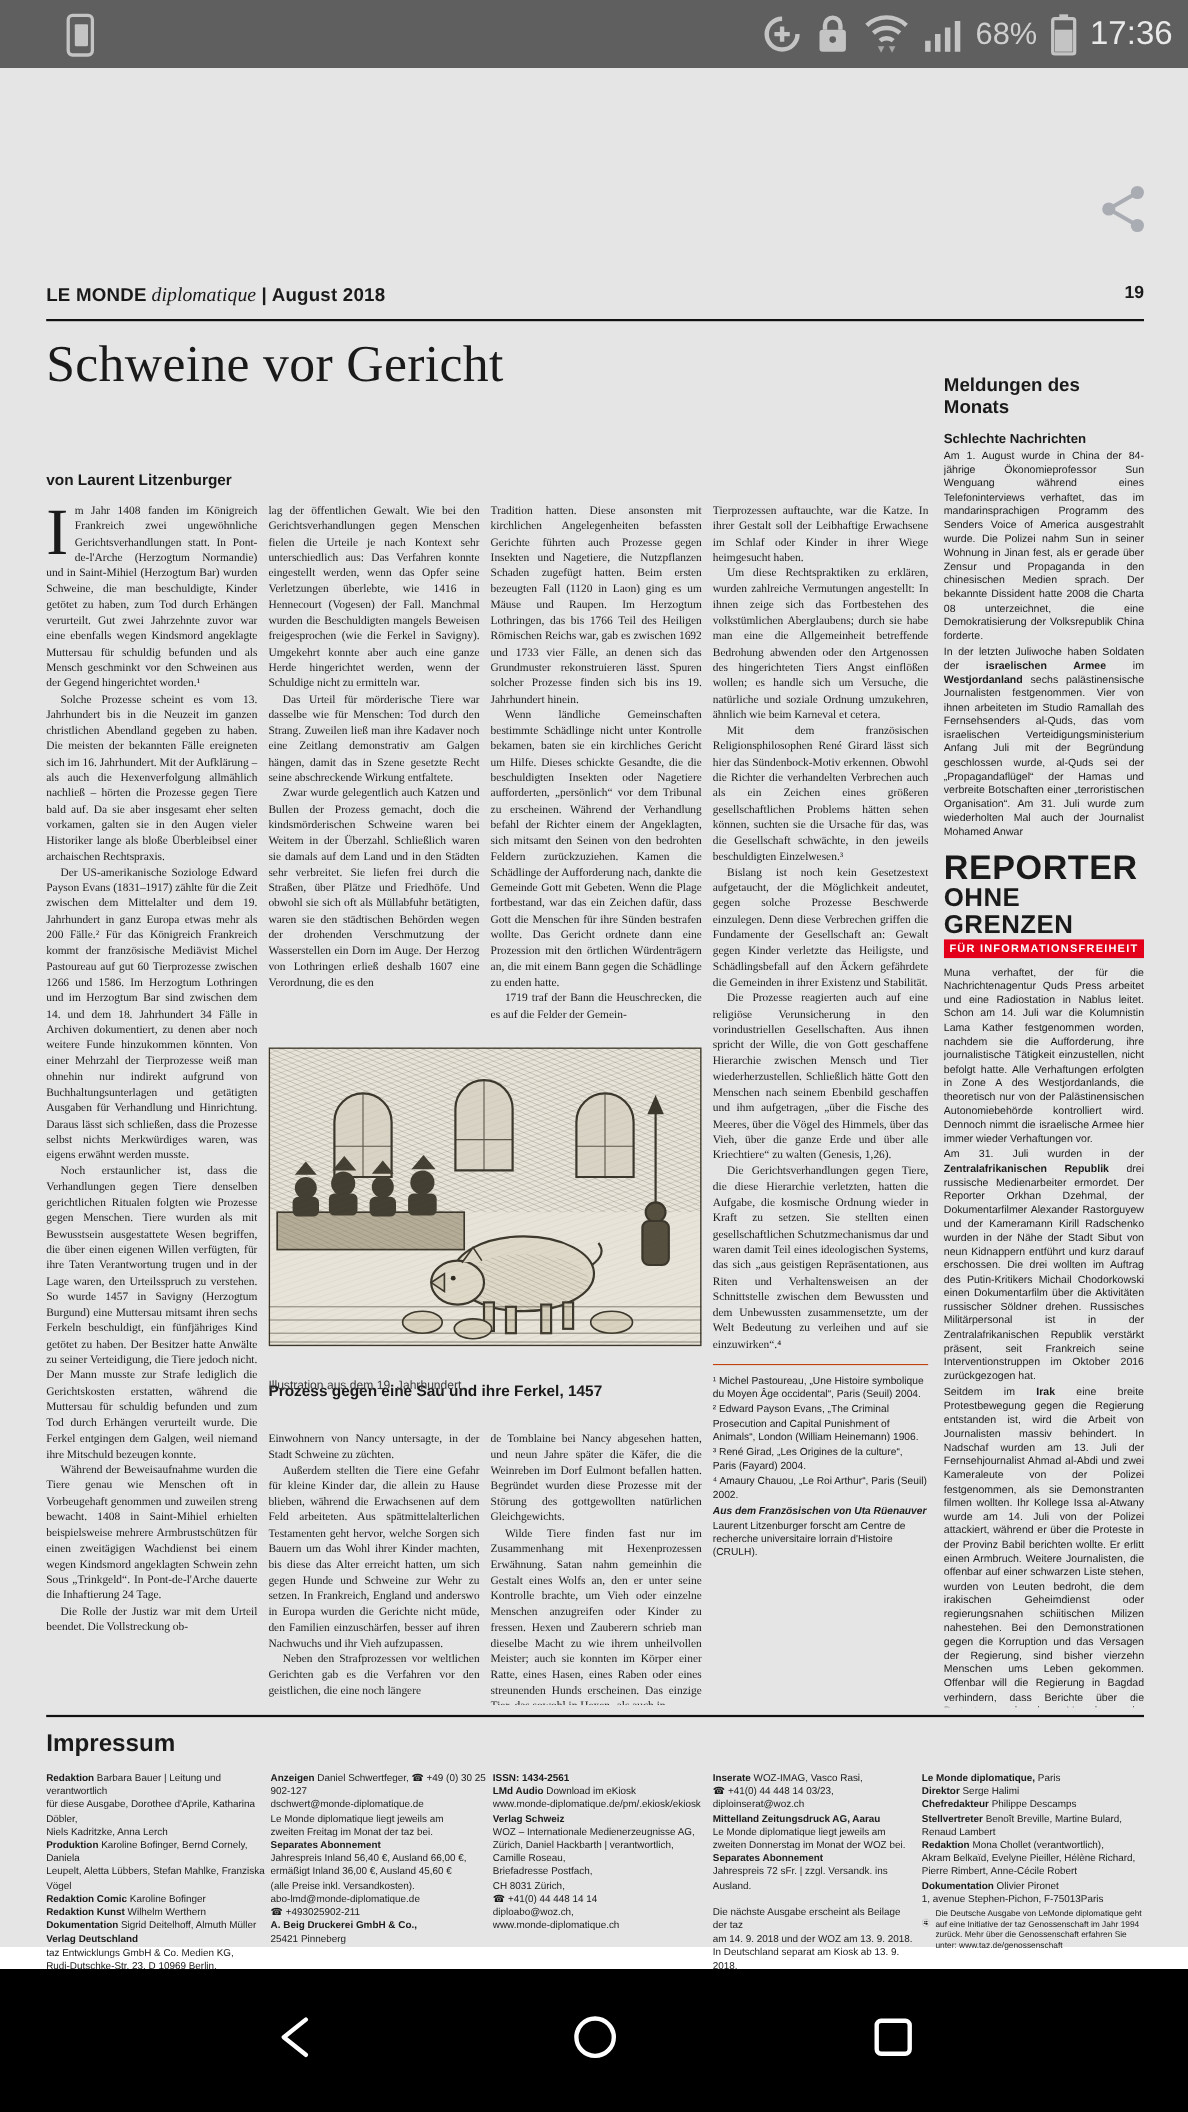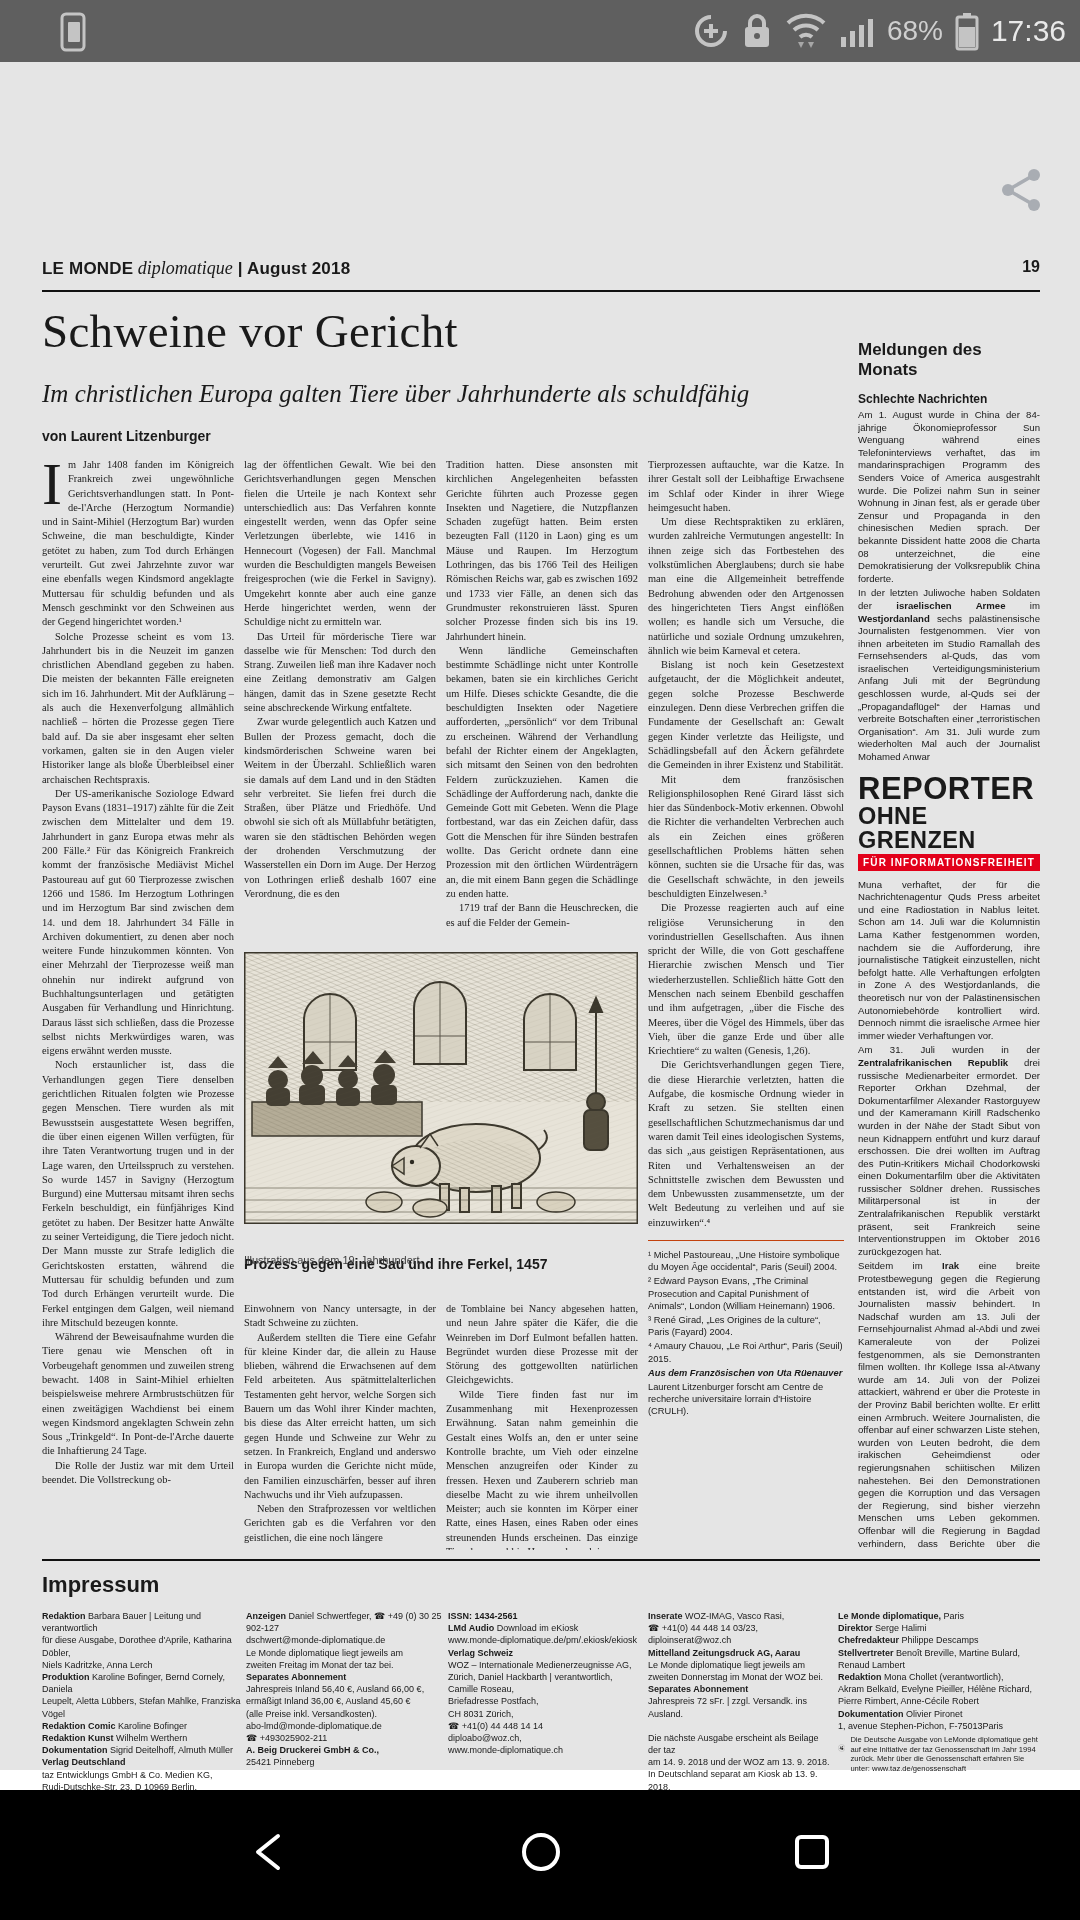--- a/index.html
+++ b/index.html
@@ -117,21 +117,20 @@
       <circle cx="12" cy="25" r="6" fill="#a9adb3"></circle>
       <circle cx="38" cy="40" r="6" fill="#a9adb3"></circle>
       <path d="M12 25 38 10M12 25 38 40" stroke="#a9adb3" stroke-width="3.5" fill="none"></path>
     </svg>
 
     <div class="abs" id="masthead"><span class="mh-bold">LE MONDE</span><span class="mh-it"> diplomatique</span><span class="mh-bold"> | August 2018</span></div>
     <div class="abs" id="pageno">19</div>
     <div class="abs" id="toprule"></div>
 
     <h1 class="abs" id="title" style="margin:0;font-weight:normal">Schweine vor Gericht</h1>
-    <div class="abs" id="subtitle">Im christlichen Europa galten Tiere über Jahrhunderte als schuldfähig</div>
     <div class="abs" id="byline">von Laurent Litzenburger</div>
 
     <div class="bodycol" id="col1">
         <p><span class="dropcap">I</span>m Jahr 1408 fanden im Königreich Frankreich zwei ungewöhnliche Gerichtsverhandlungen statt. In Pont-de-l'Arche (Herzogtum Normandie) und in Saint-Mihiel (Herzogtum Bar) wurden Schweine, die man beschuldigte, Kinder getötet zu haben, zum Tod durch Erhängen verurteilt. Gut zwei Jahrzehnte zuvor war eine ebenfalls wegen Kindsmord angeklagte Muttersau für schuldig befunden und als Mensch geschminkt vor den Schweinen aus der Gegend hingerichtet worden.¹</p>
         <p>Solche Prozesse scheint es vom 13. Jahrhundert bis in die Neuzeit im ganzen christlichen Abendland gegeben zu haben. Die meisten der bekannten Fälle ereigneten sich im 16. Jahrhundert. Mit der Aufklärung – als auch die Hexenverfolgung allmählich nachließ – hörten die Prozesse gegen Tiere bald auf. Da sie aber insgesamt eher selten vorkamen, galten sie in den Augen vieler Historiker lange als bloße Überbleibsel einer archaischen Rechtspraxis.</p>
         <p>Der US-amerikanische Soziologe Edward Payson Evans (1831–1917) zählte für die Zeit zwischen dem Mittelalter und dem 19. Jahrhundert in ganz Europa etwas mehr als 200 Fälle.² Für das Königreich Frankreich kommt der französische Mediävist Michel Pastoureau auf gut 60 Tierprozesse zwischen 1266 und 1586. Im Herzogtum Lothringen und im Herzogtum Bar sind zwischen dem 14. und dem 18. Jahrhundert 34 Fälle in Archiven dokumentiert, zu denen aber noch weitere Funde hinzukommen könnten. Von einer Mehrzahl der Tierprozesse weiß man ohnehin nur indirekt aufgrund von Buchhaltungsunterlagen und getätigten Ausgaben für Verhandlung und Hinrichtung. Daraus lässt sich schließen, dass die Prozesse selbst nichts Merkwürdiges waren, was eigens erwähnt werden musste.</p>
         <p>Noch erstaunlicher ist, dass die Verhandlungen gegen Tiere denselben gerichtlichen Ritualen folgten wie Prozesse gegen Menschen. Tiere wurden als mit Bewusstsein ausgestattete Wesen begriffen, die über einen eigenen Willen verfügten, für ihre Taten Verantwortung trugen und in der Lage waren, den Urteilsspruch zu verstehen. So wurde 1457 in Savigny (Herzogtum Burgund) eine Muttersau mitsamt ihren sechs Ferkeln beschuldigt, ein fünfjähriges Kind getötet zu haben. Der Besitzer hatte Anwälte zu seiner Verteidigung, die Tiere jedoch nicht. Der Mann musste zur Strafe lediglich die Gerichtskosten erstatten, während die Muttersau für schuldig befunden und zum Tod durch Erhängen verurteilt wurde. Die Ferkel entgingen dem Galgen, weil niemand ihre Mitschuld bezeugen konnte.</p>
         <p>Während der Beweisaufnahme wurden die Tiere genau wie Menschen oft in Vorbeugehaft genommen und zuweilen streng bewacht. 1408 in Saint-Mihiel erhielten beispielsweise mehrere Armbrustschützen für einen zweitägigen Wachdienst bei einem wegen Kindsmord angeklagten Schwein zehn Sous „Trinkgeld“. In Pont-de-l'Arche dauerte die Inhaftierung 24 Tage.</p>
         <p>Die Rolle der Justiz war mit dem Urteil beendet. Die Vollstreckung ob-</p>
       </div>
@@ -230,31 +229,31 @@
       </div>
     <div class="bodycol" id="col3b">
         <p style="text-indent: 0px;">de Tomblaine bei Nancy abgesehen hatten, und neun Jahre später die Käfer, die die Weinreben im Dorf Eulmont befallen hatten. Begründet wurden diese Prozesse mit der Störung des gottgewollten natürlichen Gleichgewichts.</p>
         <p>Wilde Tiere finden fast nur im Zusammenhang mit Hexenprozessen Erwähnung. Satan nahm gemeinhin die Gestalt eines Wolfs an, den er unter seine Kontrolle brachte, um Vieh oder einzelne Menschen anzugreifen oder Kinder zu fressen. Hexen und Zauberern schrieb man dieselbe Macht zu wie ihrem unheilvollen Meister; auch sie konnten im Körper einer Ratte, eines Hasen, eines Raben oder eines streunenden Hunds erscheinen. Das einzige Tier, das sowohl in Hexen- als auch in</p>
       </div>
 
     <div class="bodycol" id="col4">
       <div>
           <p>Tierprozessen auftauchte, war die Katze. In ihrer Gestalt soll der Leibhaftige Erwachsene im Schlaf oder Kinder in ihrer Wiege heimgesucht haben.</p>
           <p>Um diese Rechtspraktiken zu erklären, wurden zahlreiche Vermutungen angestellt: In ihnen zeige sich das Fortbestehen des volkstümlichen Aberglaubens; durch sie habe man eine die Allgemeinheit betreffende Bedrohung abwenden oder den Artgenossen des hingerichteten Tiers Angst einflößen wollen; es handle sich um Versuche, die natürliche und soziale Ordnung umzukehren, ähnlich wie beim Karneval et cetera.</p>
+          <p>Mit dem französischen Religionsphilosophen René Girard lässt sich hier das Sündenbock-Motiv erkennen. Obwohl die Richter die verhandelten Verbrechen auch als ein Zeichen eines größeren gesellschaftlichen Problems hätten sehen können, suchten sie die Ursache für das, was die Gesellschaft schwächte, in den jeweils beschuldigten Einzelwesen.³</p>
           <p>Bislang ist noch kein Gesetzestext aufgetaucht, der die Möglichkeit andeutet, gegen solche Prozesse Beschwerde einzulegen. Denn diese Verbrechen griffen die Fundamente der Gesellschaft an: Gewalt gegen Kinder verletzte das Heiligste, und Schädlingsbefall auf den Äckern gefährdete die Gemeinden in ihrer Existenz und Stabilität.</p>
-          <p>Mit dem französischen Religionsphilosophen René Girard lässt sich hier das Sündenbock-Motiv erkennen. Obwohl die Richter die verhandelten Verbrechen auch als ein Zeichen eines größeren gesellschaftlichen Problems hätten sehen können, suchten sie die Ursache für das, was die Gesellschaft schwächte, in den jeweils beschuldigten Einzelwesen.³</p>
           <p>Die Prozesse reagierten auch auf eine religiöse Verunsicherung in den vorindustriellen Gesellschaften. Aus ihnen spricht der Wille, die von Gott geschaffene Hierarchie zwischen Mensch und Tier wiederherzustellen. Schließlich hätte Gott den Menschen nach seinem Ebenbild geschaffen und ihm aufgetragen, „über die Fische des Meeres, über die Vögel des Himmels, über das Vieh, über die ganze Erde und über alle Kriechtiere“ zu walten (Genesis, 1,26).</p>
           <p>Die Gerichtsverhandlungen gegen Tiere, die diese Hierarchie verletzten, hatten die Aufgabe, die kosmische Ordnung wieder in Kraft zu setzen. Sie stellten einen gesellschaftlichen Schutzmechanismus dar und waren damit Teil eines ideologischen Systems, das sich „aus geistigen Repräsentationen, aus Riten und Verhaltensweisen an der Schnittstelle zwischen dem Bewussten und dem Unbewussten zusammensetzte, um der Welt Bedeutung zu verleihen und auf sie einzuwirken“.⁴</p>
         </div>
       <div id="fnblock">
         <div>
             <p>¹ Michel Pastoureau, „Une Histoire symbolique du Moyen Âge occidental“, Paris (Seuil) 2004.</p>
             <p>² Edward Payson Evans, „The Criminal Prosecution and Capital Punishment of Animals“, London (William Heinemann) 1906.</p>
             <p>³ René Girad, „Les Origines de la culture“, Paris (Fayard) 2004.</p>
-            <p>⁴ Amaury Chauou, „Le Roi Arthur“, Paris (Seuil) 2015.</p>
+            <p>⁴ Amaury Chauou, „Le Roi Arthur“, Paris (Seuil) 2002.</p>
           </div>
         <p id="transcredit">Aus dem Französischen von Uta Rüenauver</p>
         <p id="authnote">Laurent Litzenburger forscht am Centre de recherche universitaire lorrain d'Histoire (CRULH).</p>
       </div>
     </div>
 
     <div class="abs" id="sidebar">
       <p id="sb-head">Meldungen des Monats</p>
       <p id="sb-sub">Schlechte Nachrichten</p>
       <div>

